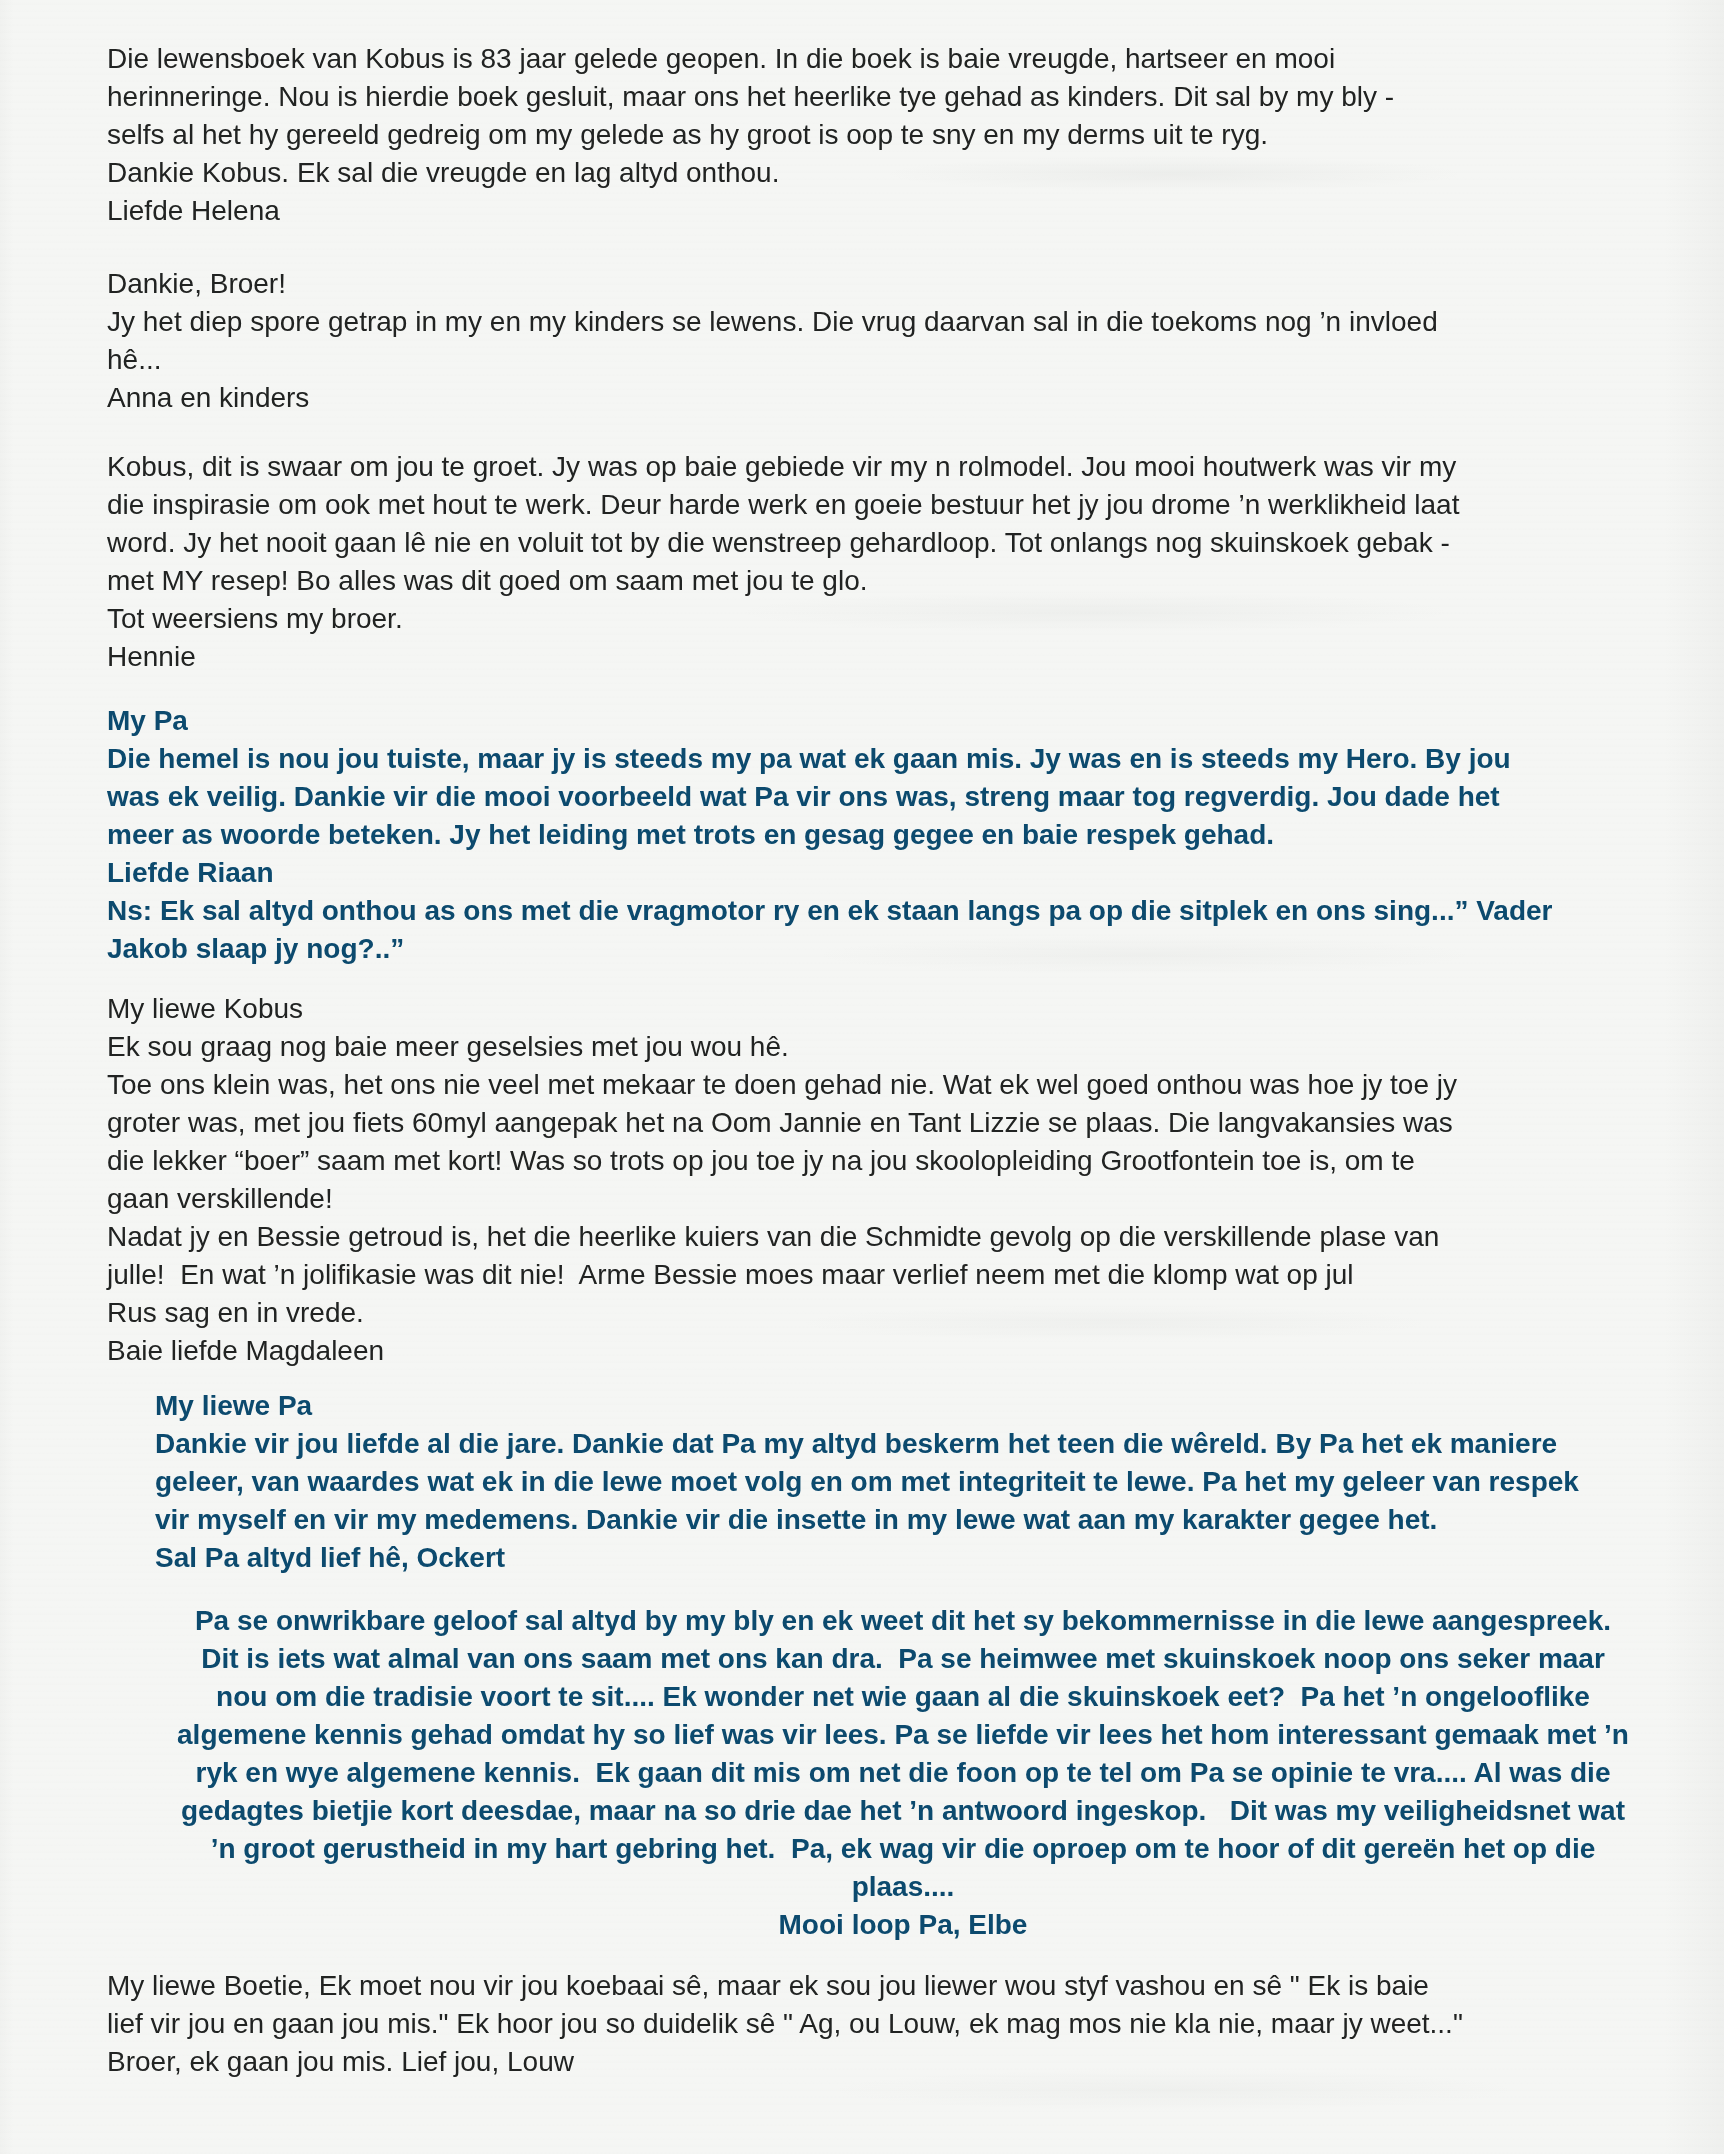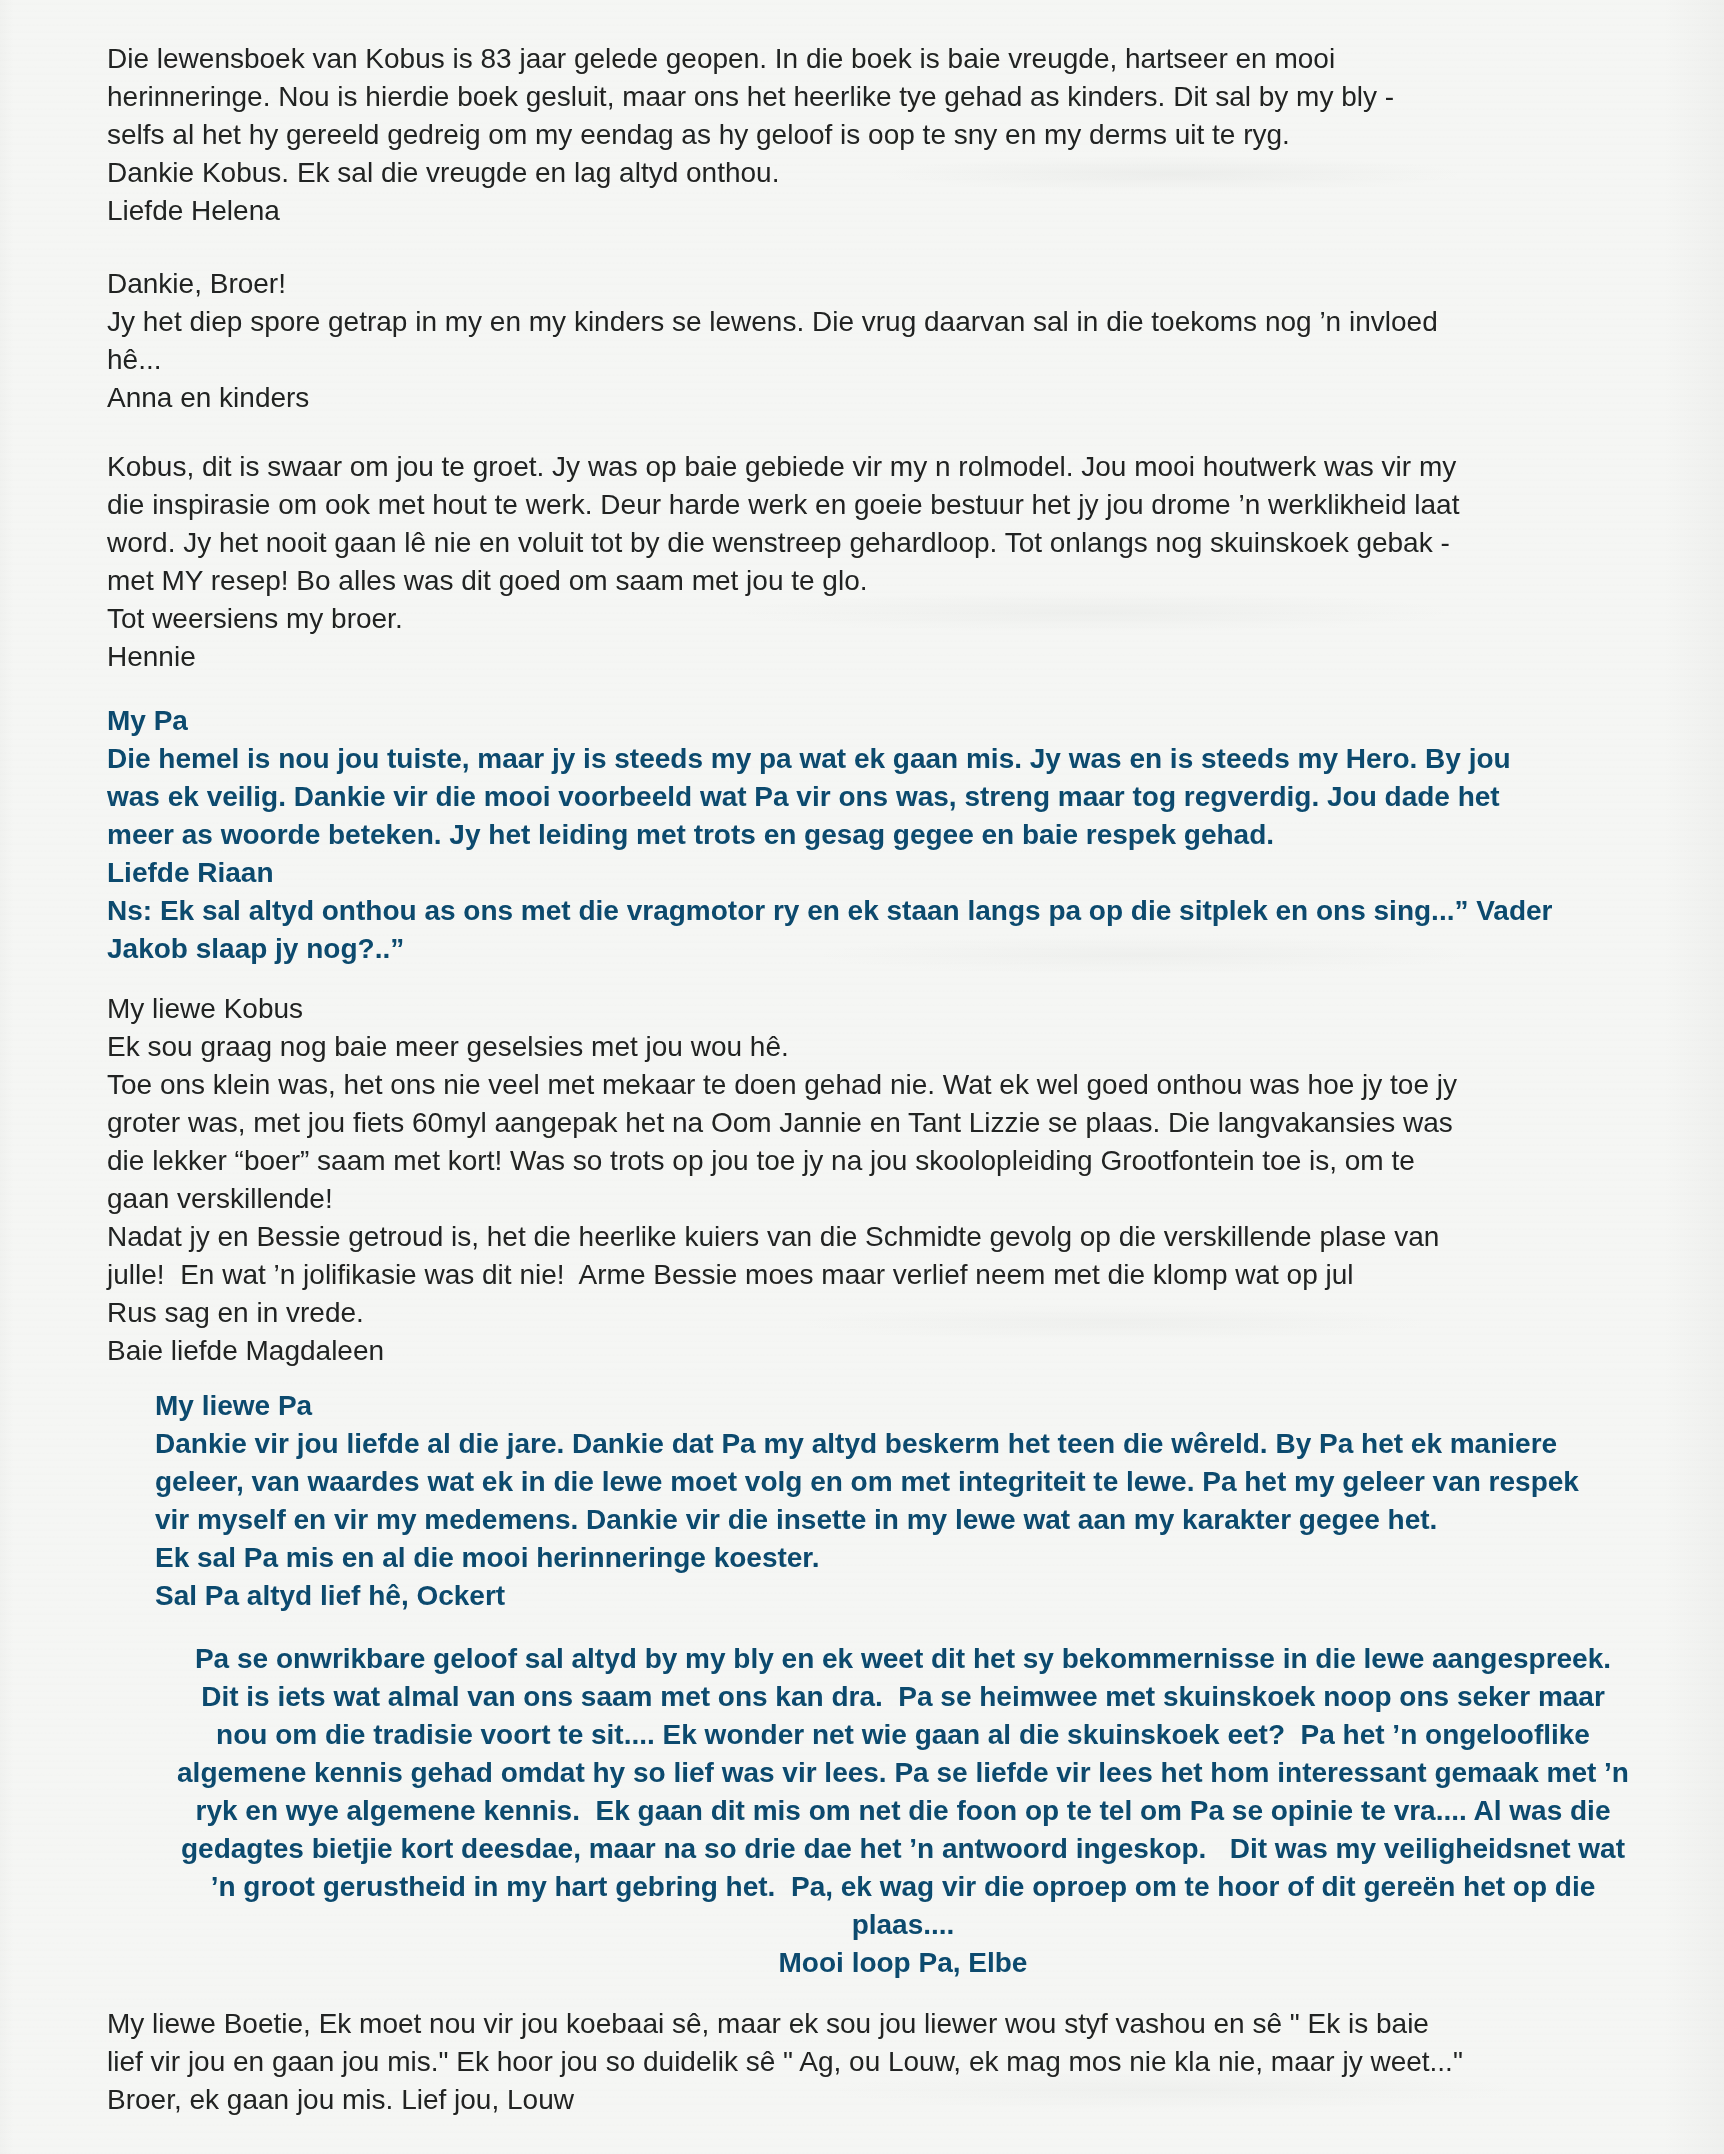--- a/index.html
+++ b/index.html
@@ -59,21 +59,21 @@
 </style>
 </head>
 <body>
 
 <div class="page">
   <div class="scan-layer"></div>
   <main class="doc" id="doc">
       <section class="doc-section sec-gap-0">
         <div class="doc-line">Die lewensboek van Kobus is 83 jaar gelede geopen. In die boek is baie vreugde, hartseer en mooi</div>
         <div class="doc-line">herinneringe. Nou is hierdie boek gesluit, maar ons het heerlike tye gehad as kinders. Dit sal by my bly -</div>
-        <div class="doc-line">selfs al het hy gereeld gedreig om my eendag as hy geloof is oop te sny en my derms uit te ryg.</div>
+        <div class="doc-line">selfs al het hy gereeld gedreig om my gelede as hy groot is oop te sny en my derms uit te ryg.</div>
         <div class="doc-line">Dankie Kobus. Ek sal die vreugde en lag altyd onthou.</div>
         <div class="doc-line">Liefde Helena</div>
       </section>
       <section class="doc-section sec-gap-1">
         <div class="doc-line">Dankie, Broer!</div>
         <div class="doc-line">Jy het diep spore getrap in my en my kinders se lewens. Die vrug daarvan sal in die toekoms nog ’n invloed</div>
         <div class="doc-line">hê...</div>
         <div class="doc-line">Anna en kinders</div>
       </section>
       <section class="doc-section sec-gap-2">
@@ -103,21 +103,20 @@
         <div class="doc-line">Nadat jy en Bessie getroud is, het die heerlike kuiers van die Schmidte gevolg op die verskillende plase van</div>
         <div class="doc-line">julle!  En wat ’n jolifikasie was dit nie!  Arme Bessie moes maar verlief neem met die klomp wat op jul</div>
         <div class="doc-line">Rus sag en in vrede.</div>
         <div class="doc-line">Baie liefde Magdaleen</div>
       </section>
       <section class="doc-section sec-gap-5 bold">
         <div class="doc-line">My liewe Pa</div>
         <div class="doc-line">Dankie vir jou liefde al die jare. Dankie dat Pa my altyd beskerm het teen die wêreld. By Pa het ek maniere</div>
         <div class="doc-line">geleer, van waardes wat ek in die lewe moet volg en om met integriteit te lewe. Pa het my geleer van respek</div>
         <div class="doc-line">vir myself en vir my medemens. Dankie vir die insette in my lewe wat aan my karakter gegee het.</div>
-        <div class="doc-line">Ek sal Pa mis en al die mooi herinneringe koester.</div>
         <div class="doc-line">Sal Pa altyd lief hê, Ockert</div>
       </section>
       <section class="doc-section sec-gap-6 bold">
         <div class="doc-line">Pa se onwrikbare geloof sal altyd by my bly en ek weet dit het sy bekommernisse in die lewe aangespreek.</div>
         <div class="doc-line">Dit is iets wat almal van ons saam met ons kan dra.  Pa se heimwee met skuinskoek noop ons seker maar</div>
         <div class="doc-line">nou om die tradisie voort te sit.... Ek wonder net wie gaan al die skuinskoek eet?  Pa het ’n ongelooflike</div>
         <div class="doc-line">algemene kennis gehad omdat hy so lief was vir lees. Pa se liefde vir lees het hom interessant gemaak met ’n</div>
         <div class="doc-line">ryk en wye algemene kennis.  Ek gaan dit mis om net die foon op te tel om Pa se opinie te vra.... Al was die</div>
         <div class="doc-line">gedagtes bietjie kort deesdae, maar na so drie dae het ’n antwoord ingeskop.   Dit was my veiligheidsnet wat</div>
         <div class="doc-line">’n groot gerustheid in my hart gebring het.  Pa, ek wag vir die oproep om te hoor of dit gereën het op die</div>

